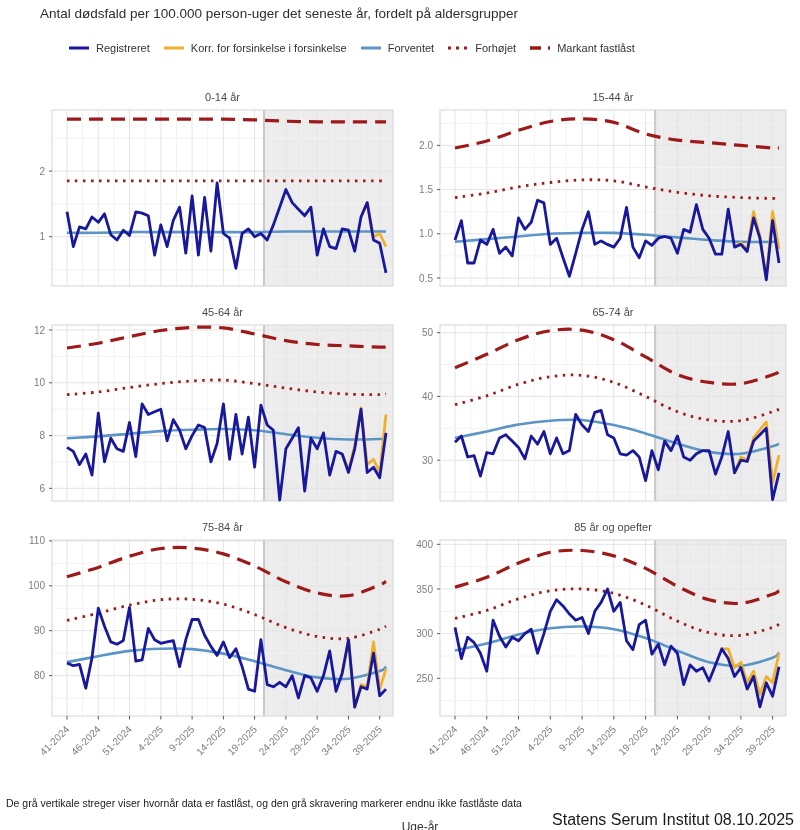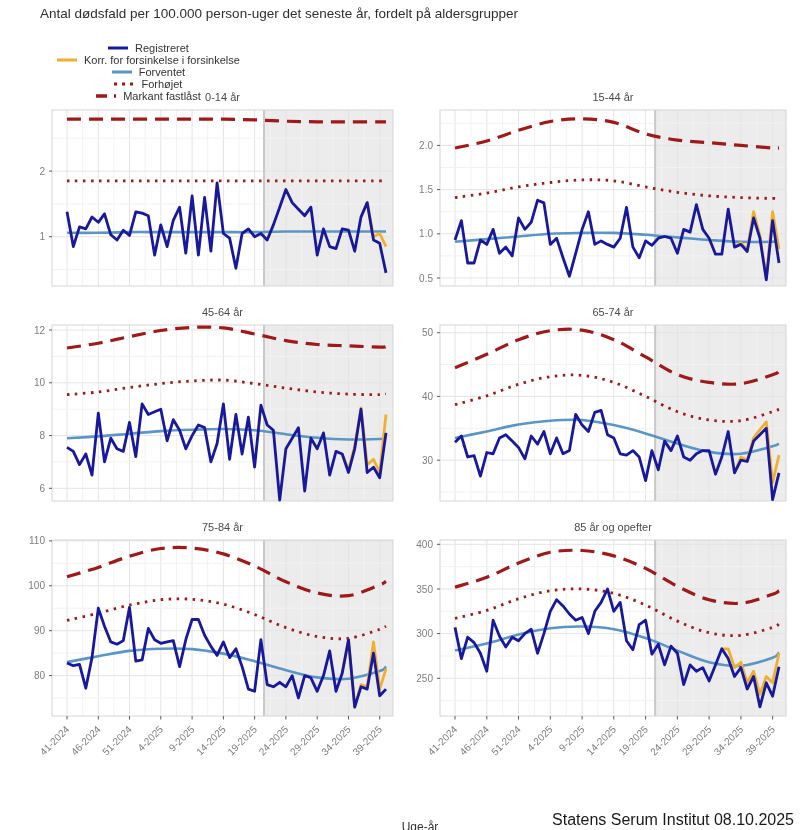--- a/index.html
+++ b/index.html
@@ -1,19 +1,19 @@
 <!DOCTYPE html>
 <html><head>
 <meta charset="utf-8">
 <style>
   html,body{margin:0;padding:0;background:#ffffff;}
   .stage{position:relative;width:800px;height:830px;background:#ffffff;overflow:hidden;
          font-family:"Liberation Sans", sans-serif;border-radius:6px;}
   .title{position:absolute;top:6px;left:40px;font-size:13.5px;color:#2e2e2e;}
-  .legend{position:absolute;top:42px;left:56px;display:flex;align-items:center;font-size:11px;color:#333;flex-direction:column;}
+  .legend{position:absolute;top:42px;left:68px;display:flex;align-items:center;font-size:11px;color:#333;}
   .lg-item{display:inline-flex;align-items:center;margin-right:13px;}
   .lg-item svg{margin-right:6px;}
   #panels{position:absolute;left:0;top:0;width:800px;height:830px;}
   #panels svg text, #xaxis text{font-family:"Liberation Sans", sans-serif;}
   #xaxis{position:absolute;left:0;top:716px;}
   .xlab{position:absolute;top:820px;left:40px;width:760px;text-align:center;font-size:12px;color:#333;}
   .caption{position:absolute;top:797px;left:6px;font-size:10.5px;color:#1a1a1a;}
   .source{position:absolute;top:811px;right:6px;font-size:16px;color:#1a1a1a;}
 </style>
 </head>
@@ -377,14 +377,15 @@
       <line x1="677.4" y1="0" x2="677.4" y2="3.5" stroke="#5a5a5a" stroke-width="1"></line>
       <text x="680.4" y="14" text-anchor="end" fill="#7D7D7D" font-size="10" transform="rotate(-45 680.4 14)">24-2025</text>
       <line x1="709.1" y1="0" x2="709.1" y2="3.5" stroke="#5a5a5a" stroke-width="1"></line>
       <text x="712.1" y="14" text-anchor="end" fill="#7D7D7D" font-size="10" transform="rotate(-45 712.1 14)">29-2025</text>
       <line x1="740.9" y1="0" x2="740.9" y2="3.5" stroke="#5a5a5a" stroke-width="1"></line>
       <text x="743.9" y="14" text-anchor="end" fill="#7D7D7D" font-size="10" transform="rotate(-45 743.9 14)">34-2025</text>
       <line x1="772.6" y1="0" x2="772.6" y2="3.5" stroke="#5a5a5a" stroke-width="1"></line>
       <text x="775.6" y="14" text-anchor="end" fill="#7D7D7D" font-size="10" transform="rotate(-45 775.6 14)">39-2025</text>
     </svg>
   <div class="xlab">Uge-år</div>
+  <div class="caption">De grå vertikale streger viser hvornår data er fastlåst, og den grå skravering markerer endnu ikke fastlåste data</div>
   <div class="source">Statens Serum Institut  08.10.2025</div>
 </div>
 
 </body></html>

